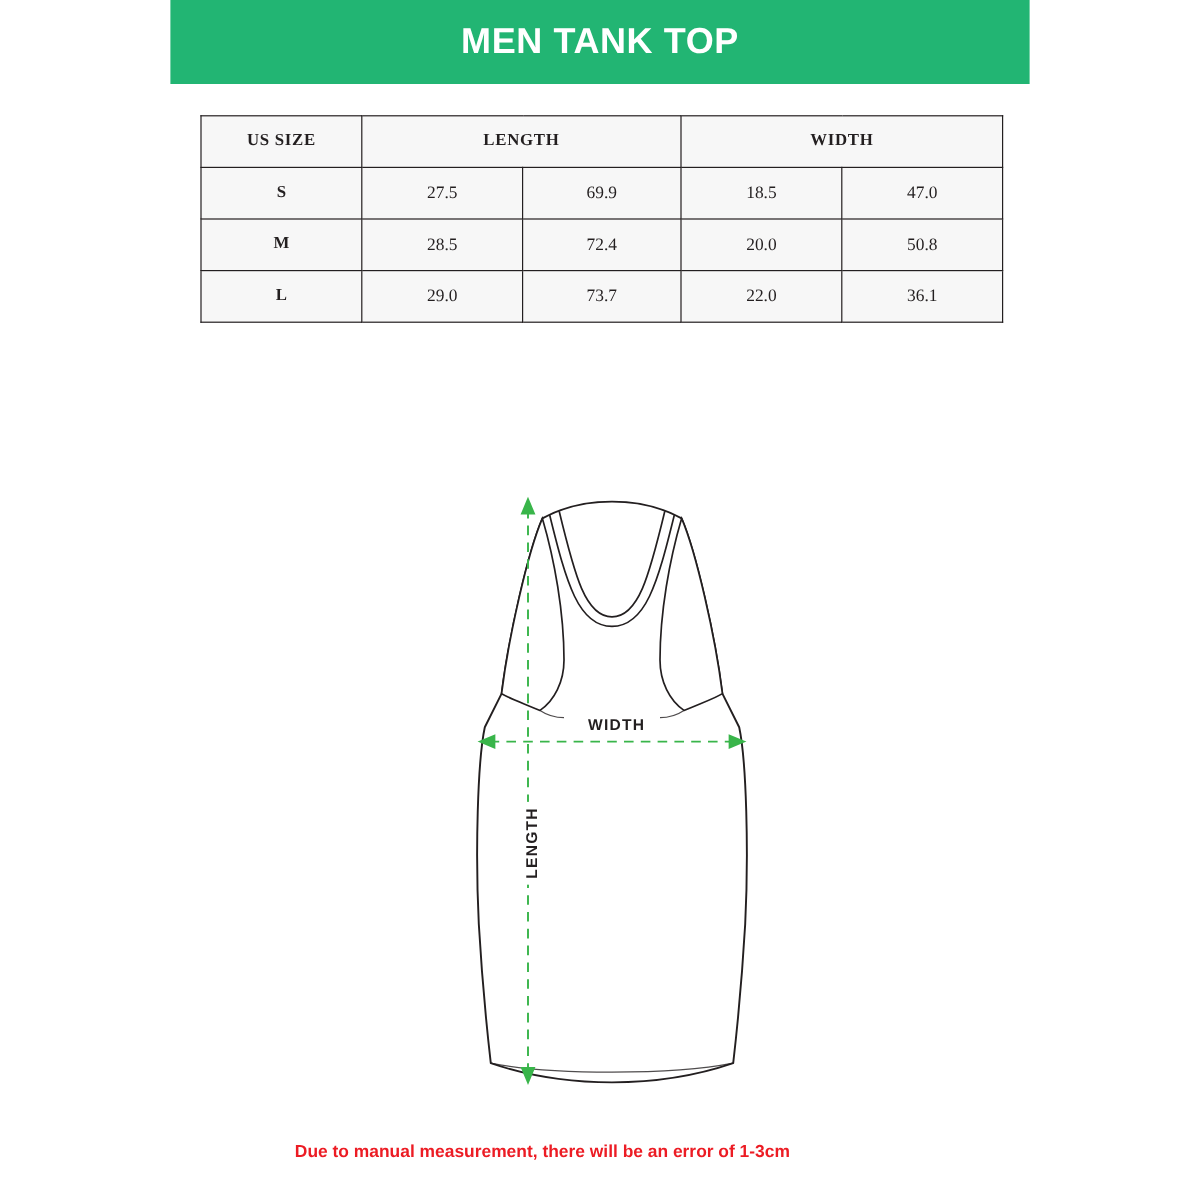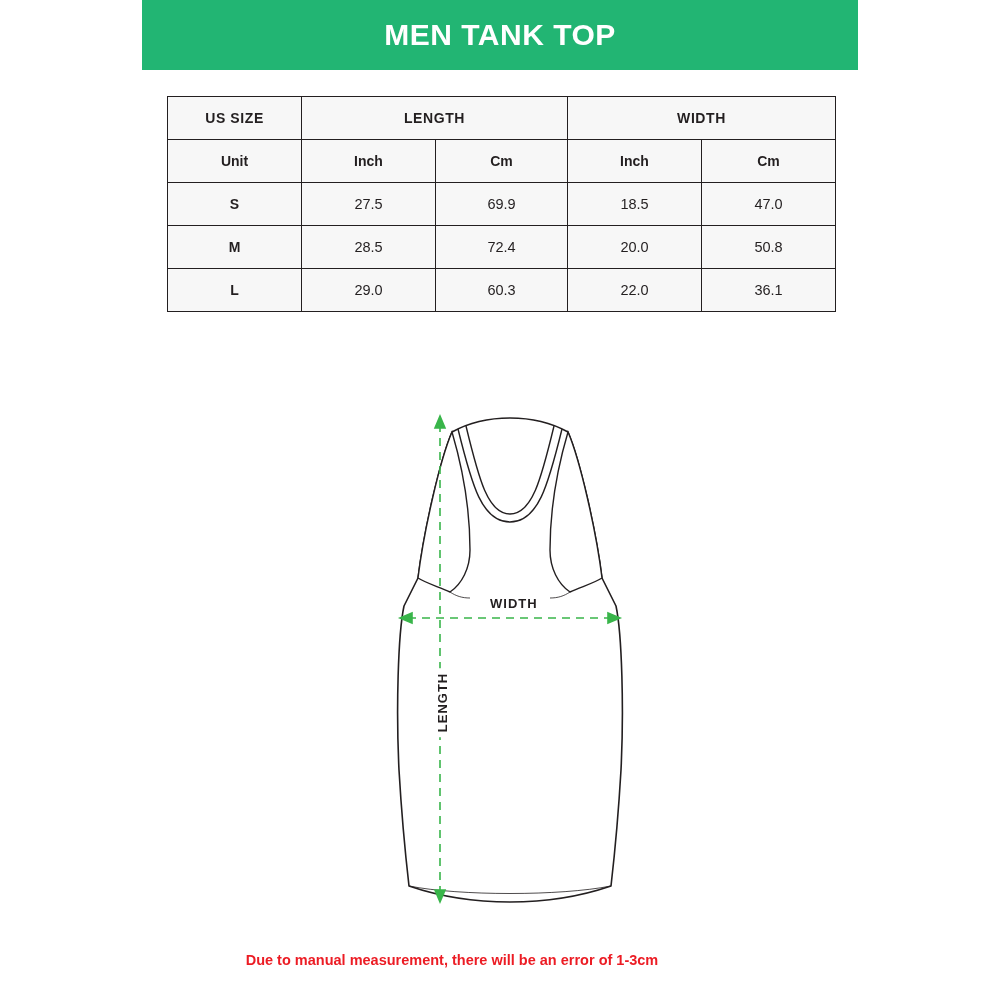--- a/index.html
+++ b/index.html
@@ -48,20 +48,21 @@
     table-layout: fixed;
   }
   table.size-table td {
     border: 1px solid #231f20;
     height: 40px;
     text-align: center;
     vertical-align: middle;
     font-size: 14.5px;
     background: #f7f7f7;
     color: #231f20;
+    font-family: Liberation Serif, serif;
   }
   table.size-table tr.head td,
   table.size-table td.unit-cell,
   table.size-table td.size-cell {
     font-weight: bold;
     font-size: 14px;
   }
   table.size-table tr.head td {
     letter-spacing: 0.6px;
   }
@@ -128,46 +129,39 @@
         <col class="col-b">
         <col class="col-c">
         <col class="col-d">
     </colgroup>
     <tbody>
       <tr class="head">
         <td>US SIZE</td>
         <td colspan="2">LENGTH</td>
         <td colspan="2">WIDTH</td>
       </tr>
-      <tr>
-        <td class="unit-cell">Unit</td>
-        <td class="unit-cell">Inch</td>
-        <td class="unit-cell">Cm</td>
-        <td class="unit-cell">Inch</td>
-        <td class="unit-cell">Cm</td>
-      </tr>
 
       <tr>
         <td class="size-cell">S</td>
         <td>27.5</td>
         <td>69.9</td>
         <td>18.5</td>
         <td>47.0</td>
       </tr>
       <tr>
         <td class="size-cell">M</td>
         <td>28.5</td>
         <td>72.4</td>
         <td>20.0</td>
         <td>50.8</td>
       </tr>
       <tr>
         <td class="size-cell">L</td>
         <td>29.0</td>
-        <td>60.3</td>
+        <td>73.7</td>
         <td>22.0</td>
         <td>36.1</td>
       </tr>
     </tbody>
   </table>
 </div>
 
 <div class="figure">
   <svg width="360" height="500" viewBox="0 0 360 500">
 

